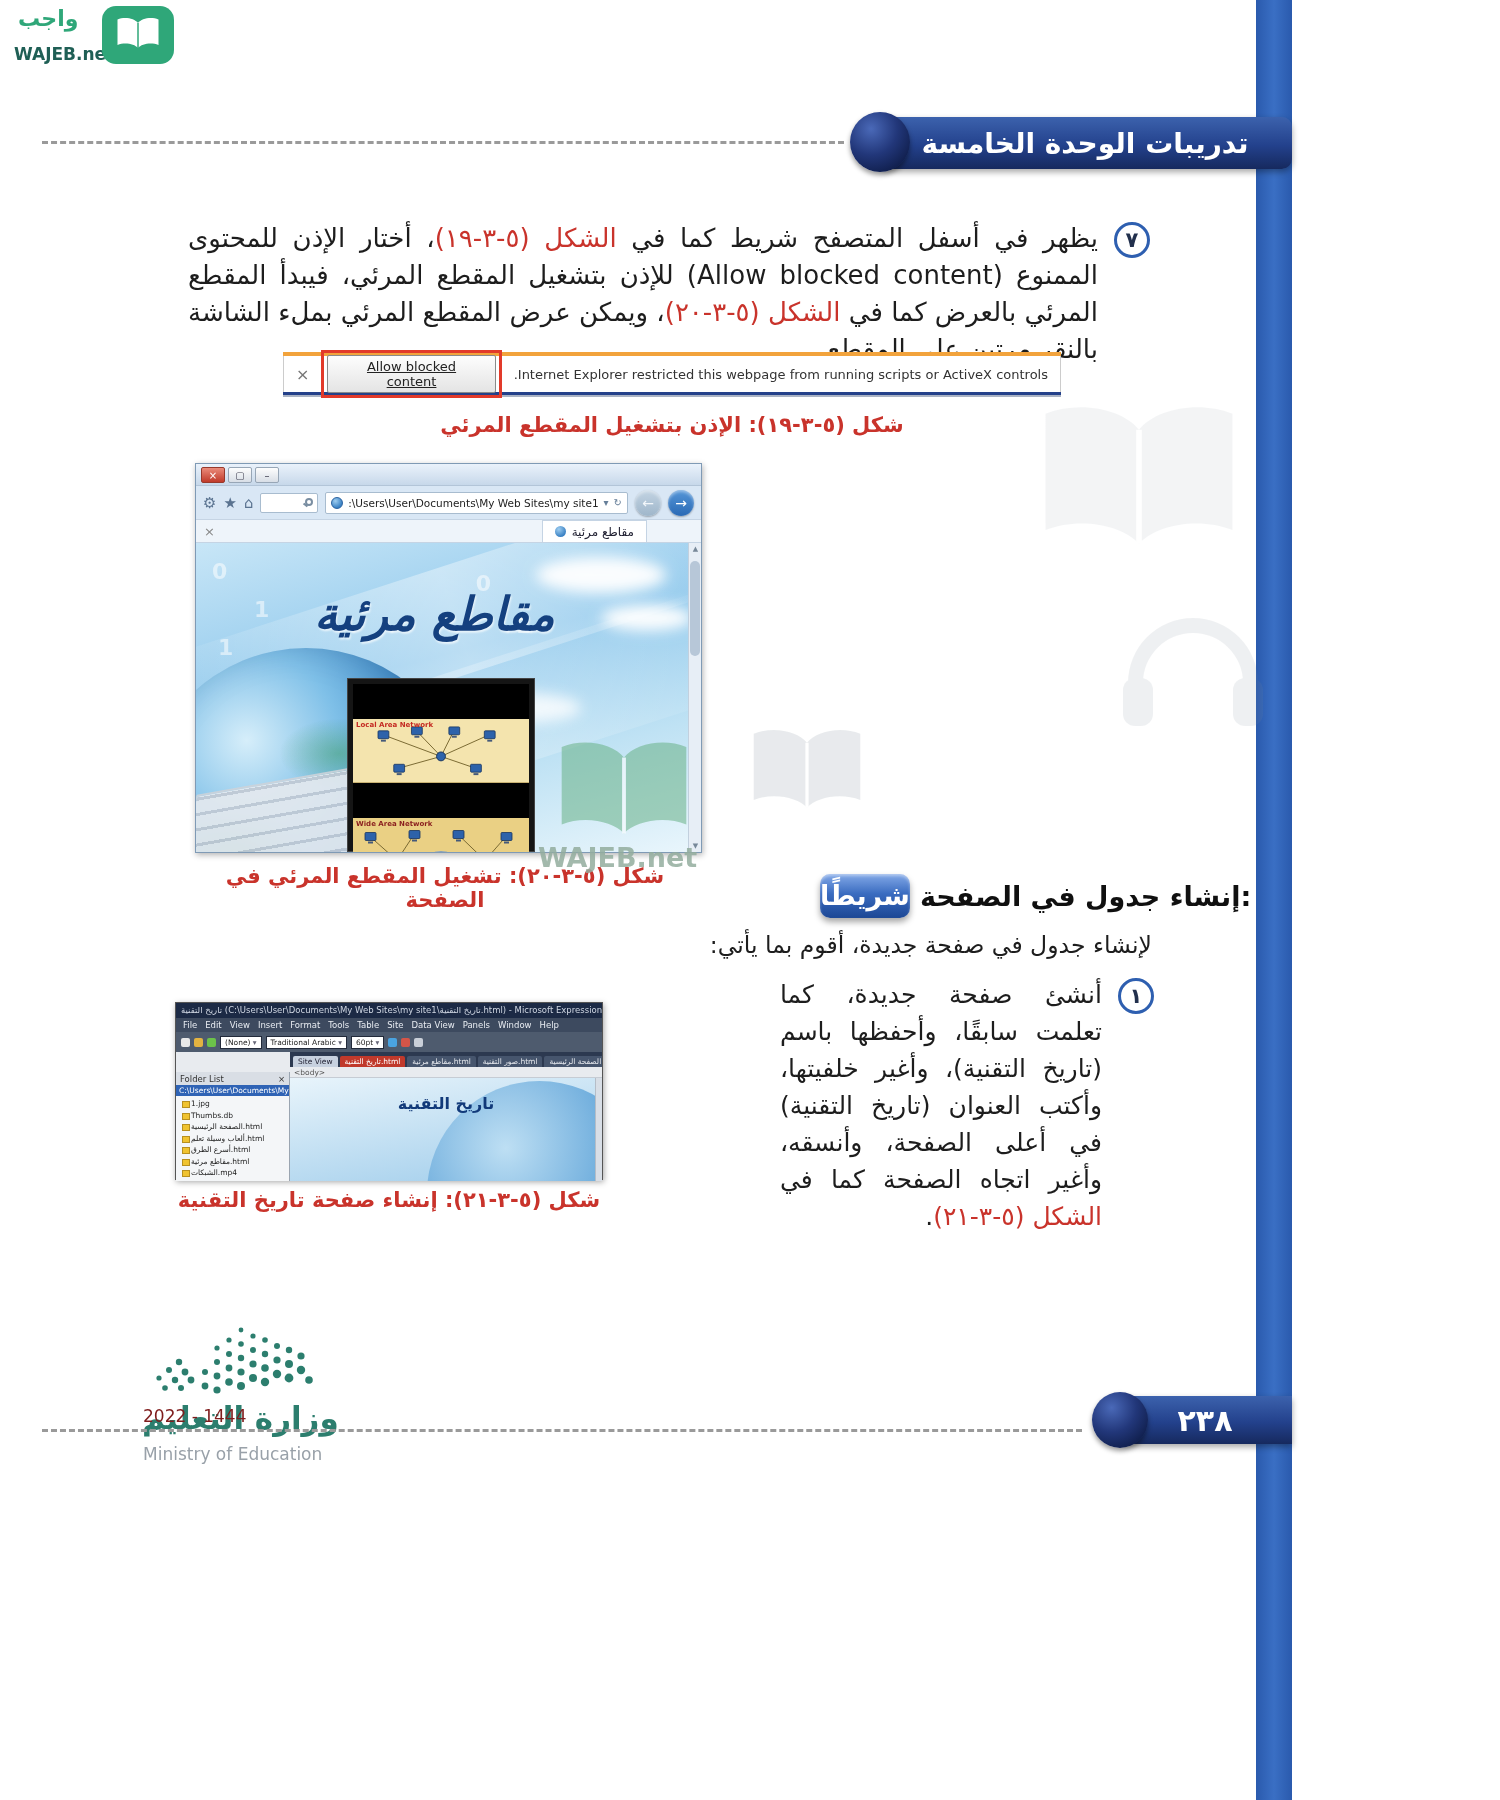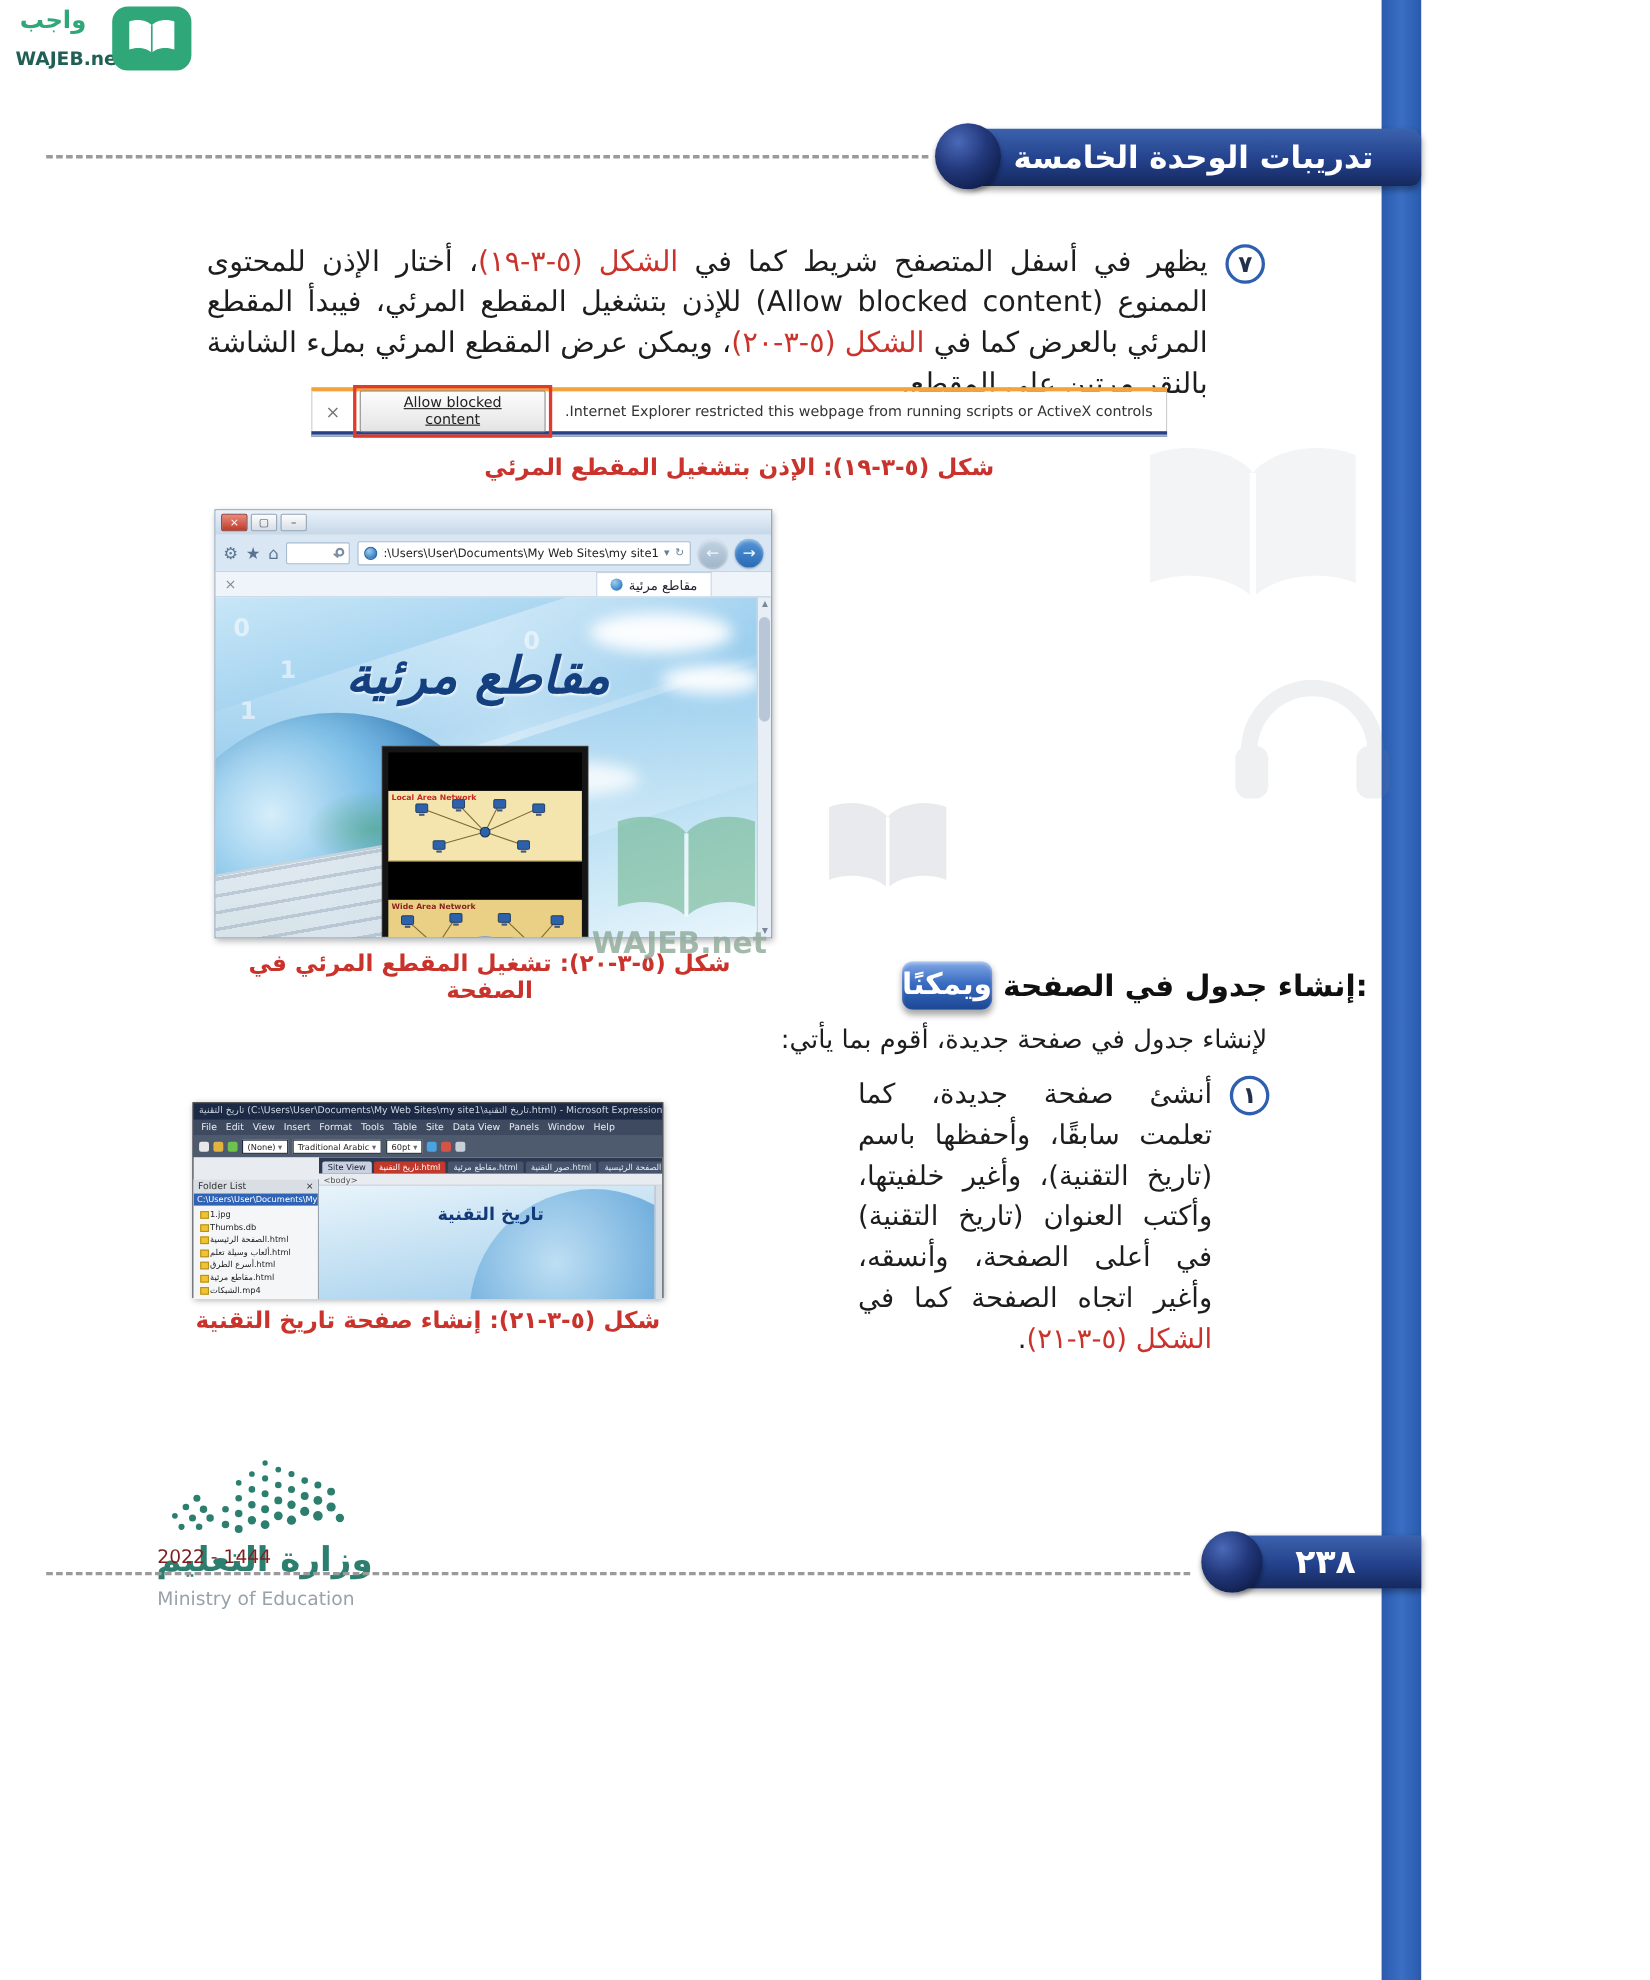--- a/index.html
+++ b/index.html
@@ -393,21 +393,21 @@
         <span class="sarr up">▲</span>
         <div class="ie-thumb"></div>
         <span class="sarr down">▼</span>
       </div>
     </div>
   </div>
 
   <div class="caption" id="cap20">شكل (٥-٣-٢٠): تشغيل المقطع المرئي في الصفحة</div>
 
   <div id="rabea">
-    <div class="rabea-badge">ويمكنًا</div>
+    <div class="rabea-badge">شريطًا</div>
     <div class="rabea-title">إنشاء جدول في الصفحة:</div>
   </div>
   <div id="sec-intro">لإنشاء جدول في صفحة جديدة، أقوم بما يأتي:</div>
 
   <div class="step" id="step1">
     <div class="ncircle">١</div>
     <p dir="rtl"><span>أنشئ صفحة جديدة، كما تعلمت سابقًا، وأحفظها باسم (تاريخ التقنية)، وأغير خلفيتها، وأكتب العنوان (تاريخ التقنية) في أعلى الصفحة، وأنسقه، وأغير اتجاه الصفحة كما في </span><span class="red">الشكل (٥-٣-٢١)</span><span>.</span></p>
   </div>
 
   <div id="ewwin">

